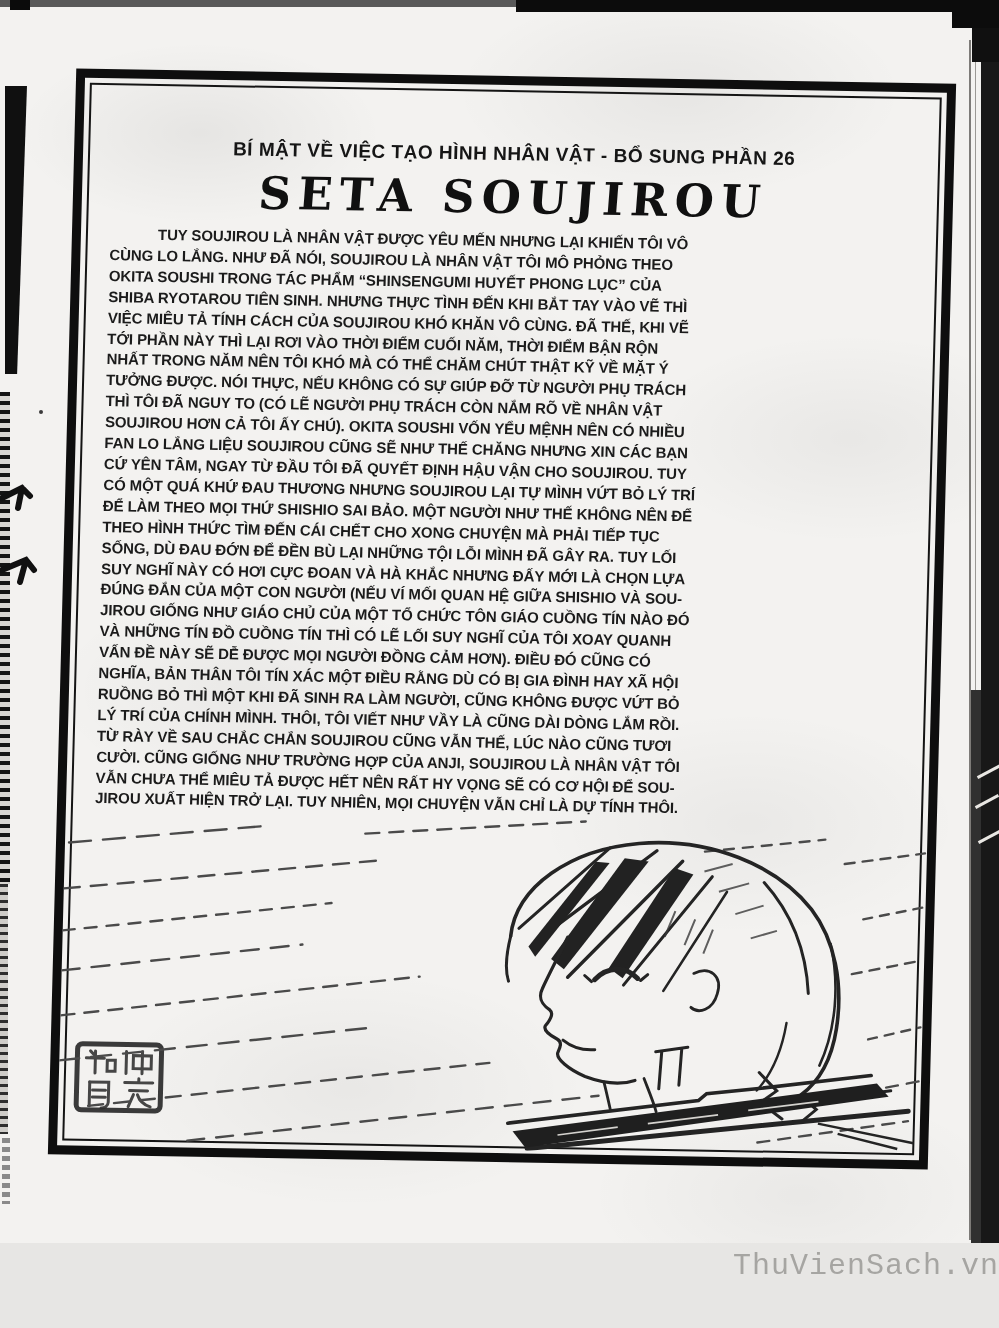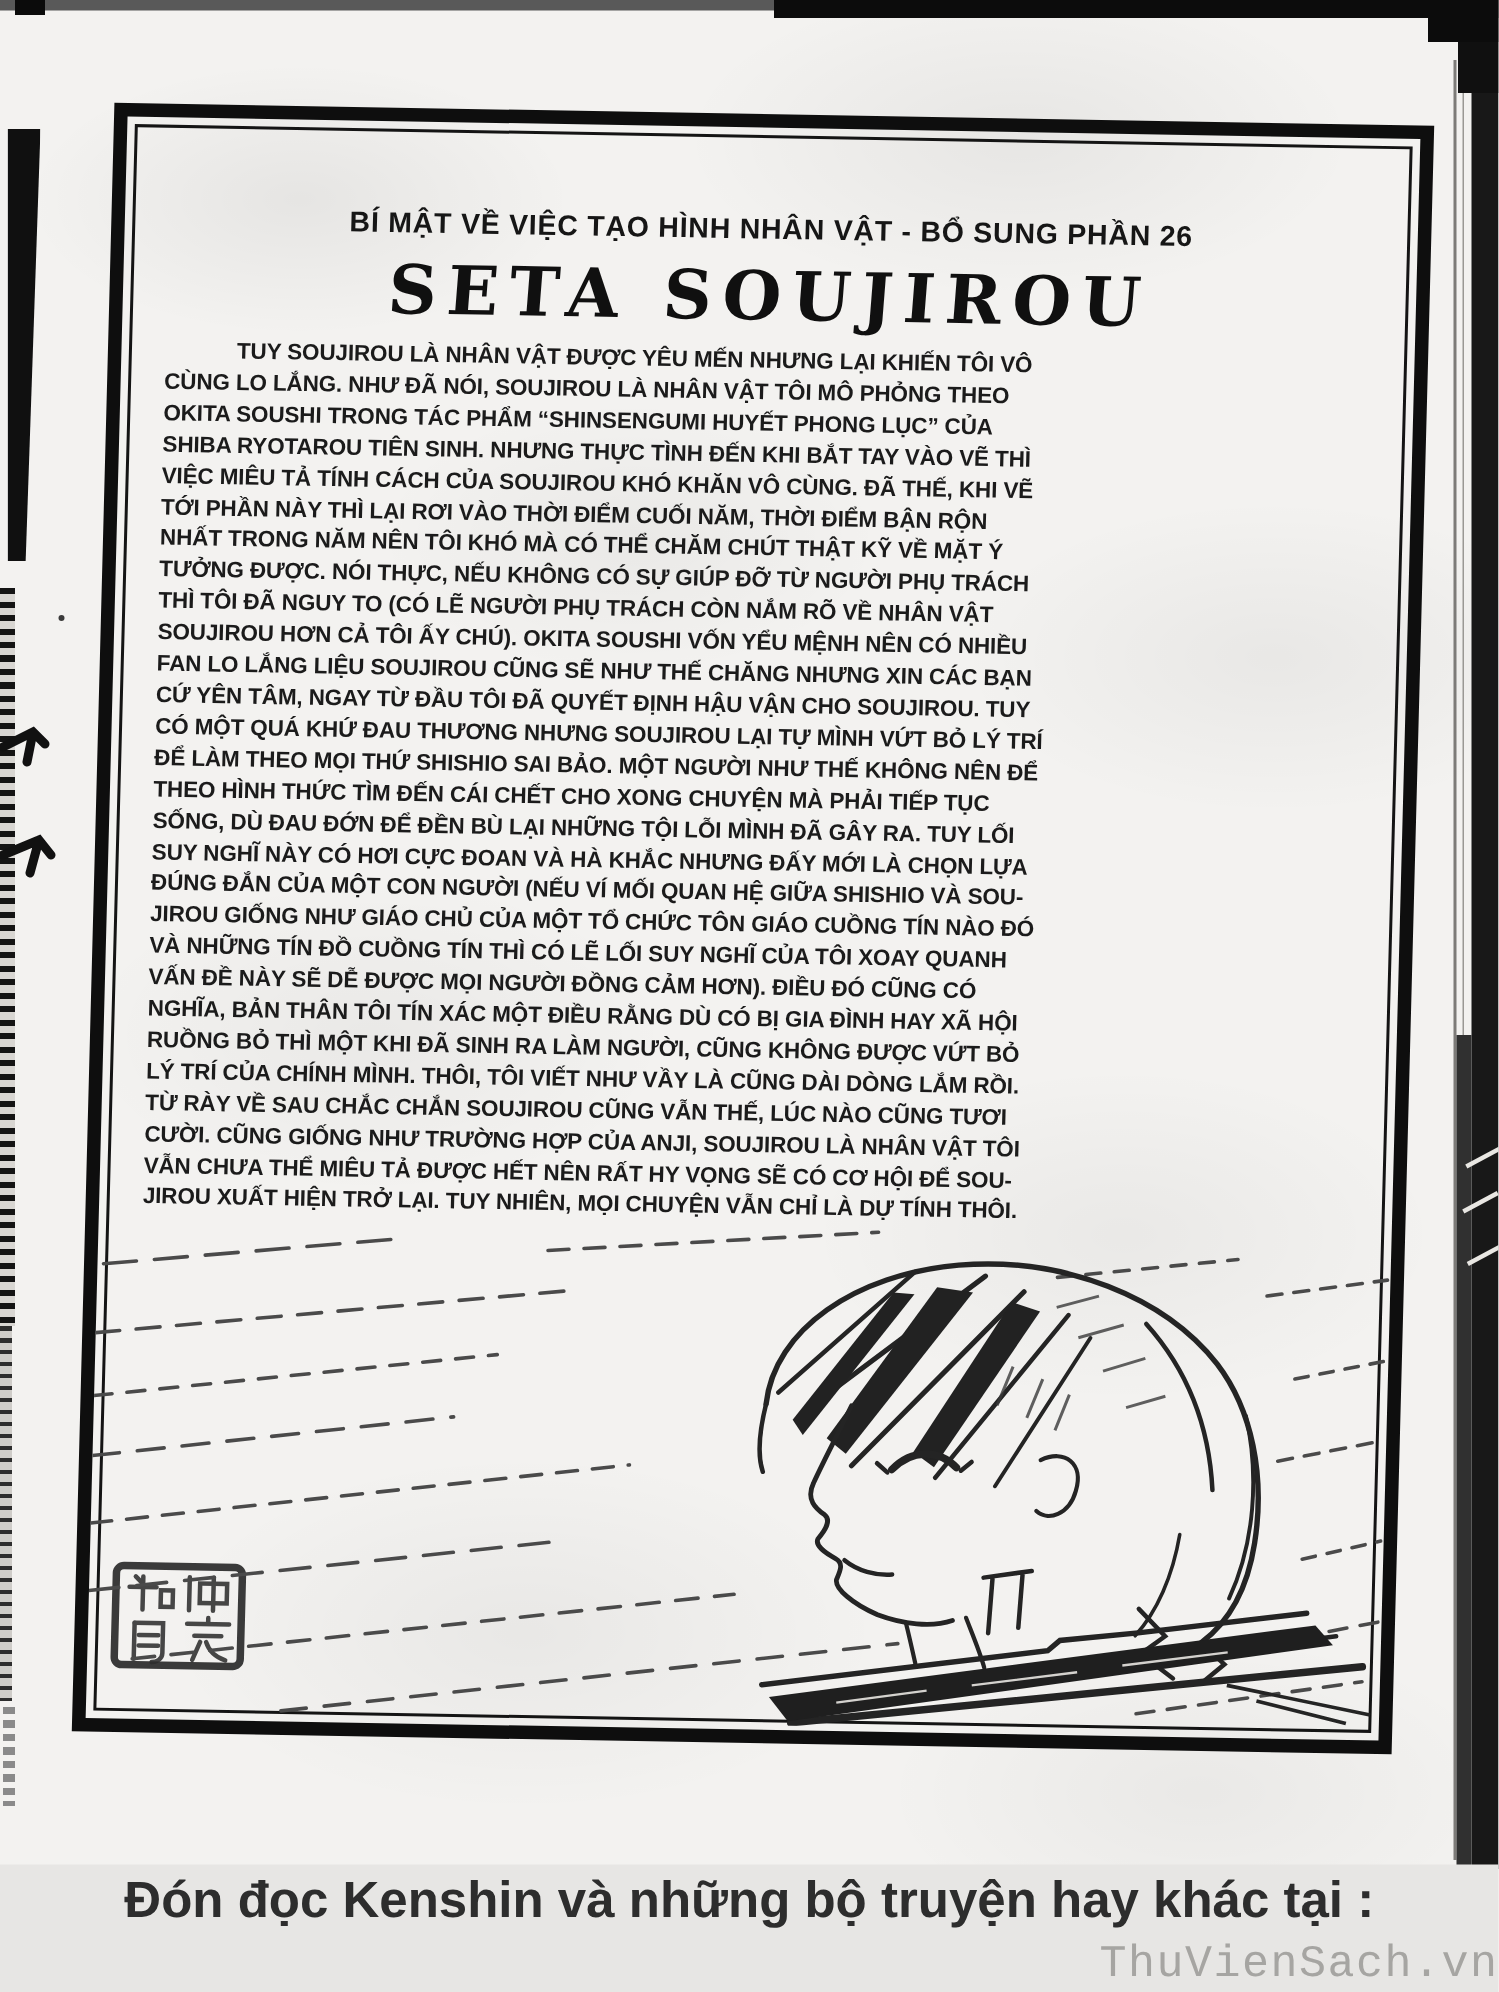--- a/index.html
+++ b/index.html
@@ -244,17 +244,16 @@
         <path d="M34,20 L42,20 L42,31 L34,31 Z"></path>
 
       <path d="M17,42 L17,66"></path>
         <path d="M17,42 L36,42 L36,62 C36,66 32,68 29,68"></path>
         <path d="M20,50 L33,50 M20,57 L33,57"></path>
     </g>
   </svg>
 </div>
 
 <div class="footer">
-  <div class="f1">Đón đọc Kenshin và những bộ truyện hay khác tại :</div>
   <div class="f2">
     <span class="tvs">ThuVienSach.vn</span>
   </div>
 </div>
 
 </body></html>

